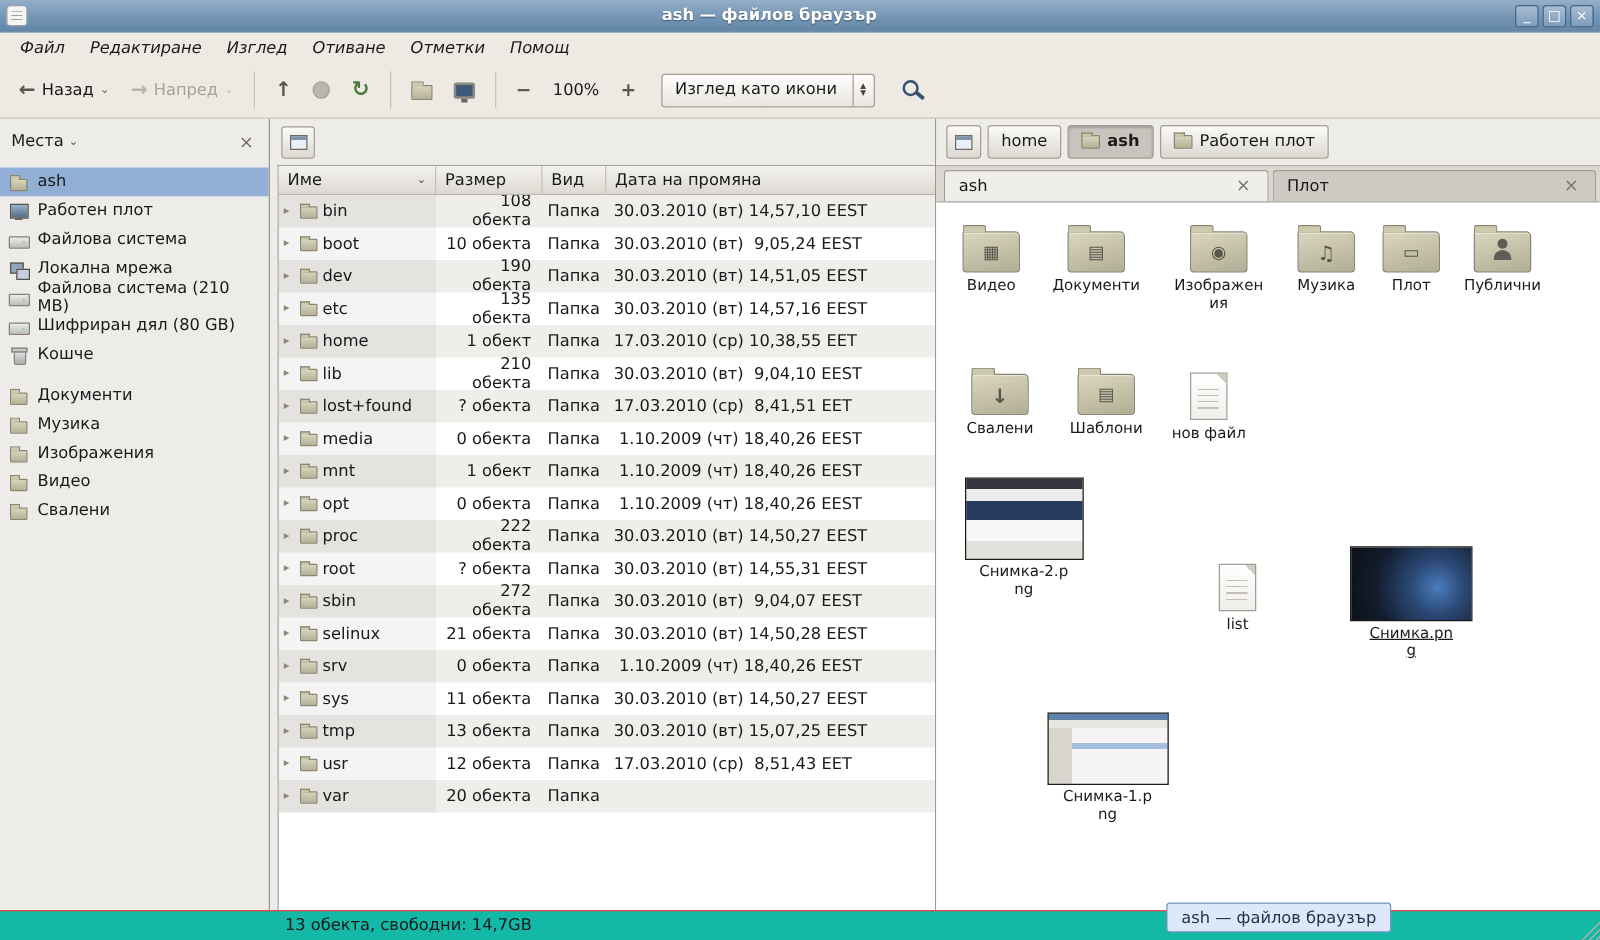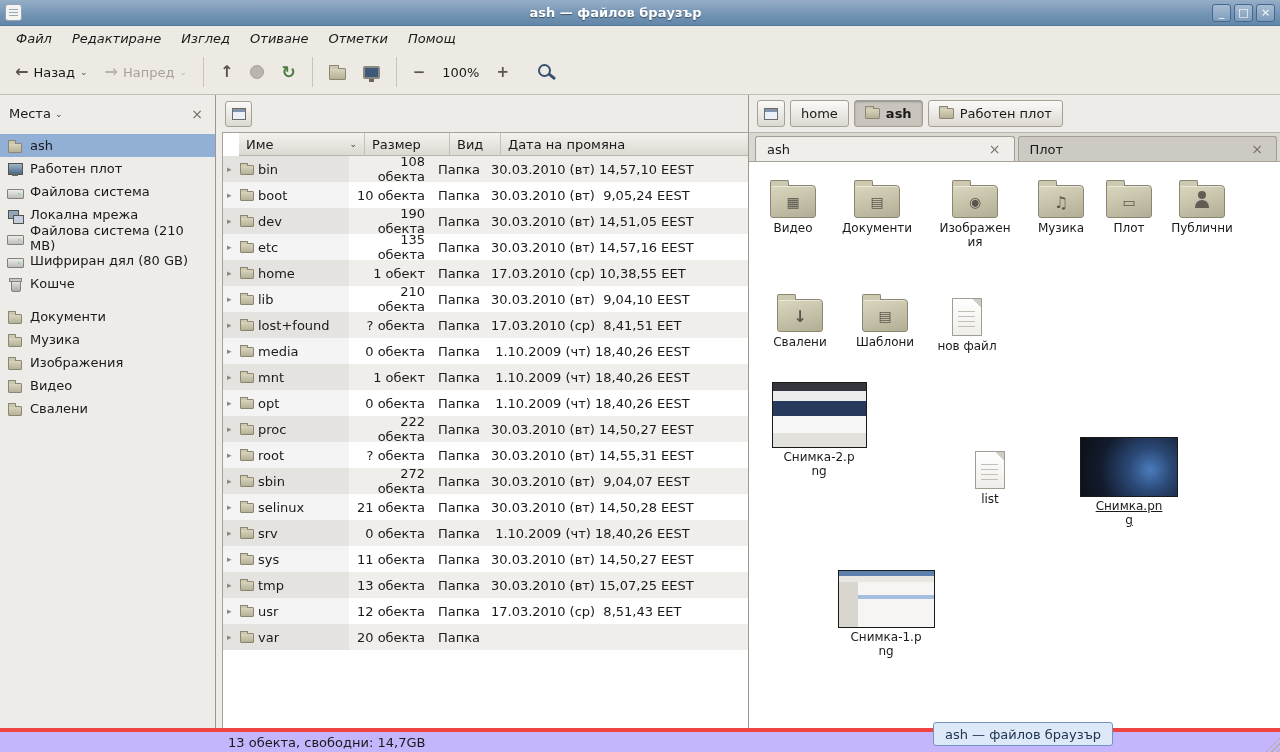--- a/index.html
+++ b/index.html
@@ -65,21 +65,21 @@
   .side-item[data-icon="trash"] .si::before { content:""; position:absolute; left:4px; top:5px; width:8px; height:9px; background:linear-gradient(#e0e0e0,#ababab); border:1px solid #84807a; border-radius:1px 1px 2px 2px; }
   .side-item[data-icon="trash"] .si::after { content:""; position:absolute; left:2px; top:2px; width:11px; height:2px; background:#c6c6c6; border:1px solid #84807a; }
 
   
   .pane-mid { width:533px; flex:none; border-right:1px solid #9c988f; display:flex; flex-direction:column; background:#eeece8; }
   .mid-loc { height:37px; flex:none; display:flex; align-items:center; padding:0 9px; }
   .icon-btn { width:27px; height:26px; border:1px solid #a59f94; border-radius:3px; background:linear-gradient(#fbfaf8,#dcd9d2); display:flex; align-items:center; justify-content:center; }
   .mini-window { width:14px; height:12px; border:1px solid #6f6b64; background:#e9f0f7; position:relative; }
   .mini-window::before { content:""; position:absolute; left:0; right:0; top:0; height:3px; background:#7f93ab; }
   .list-wrap { flex:1; min-height:0; display:flex; flex-direction:column; background:#fff; border-top:1px solid #a6a29a; border-left:1px solid #a6a29a; margin-left:6px; }
-  .list-head { display:flex; height:23px; flex:none; background:linear-gradient(#f4f2ef,#dcd9d2); border-bottom:1px solid #b9b5ac;margin-left:16px; }
+  .list-head { display:flex; height:23px; flex:none; background:linear-gradient(#f4f2ef,#dcd9d2); border-bottom:1px solid #b9b5ac; }
   .hc { border-right:1px solid #c5c1b8; display:flex; align-items:center; padding:0 7px; }
   .hc-name { width:126px; }
   .hc-size { width:85px; }
   .hc-type { width:51px; }
   .hc-date { flex:1; border-right:none; }
   .sort-chev { margin-left:auto; font-size:9px; color:#46423c; }
   .rows { flex:1; overflow:hidden; }
   .rows > div:nth-of-type(odd) { background:#efeeeb; }
   .trow { display:flex; height:26px; align-items:center; }
   .cn { width:126px; height:100%; display:flex; align-items:center; gap:4px; padding:0 4px; background:rgba(0,0,0,.045); }
@@ -131,21 +131,21 @@
   .ficon[data-icon="folder-public"] .emblem::after { content:""; position:absolute; width:14px; height:8px; border-radius:7px 7px 0 0; background:#615d54; left:50%; margin-left:-7px; top:14px; }
   .paper { width:30px; height:38px; margin:6px auto 3px; position:relative; background:linear-gradient(#ffffff,#efeeea); border:1px solid #a19d93; }
   .paper::before { content:""; position:absolute; top:0; right:0; width:8px; height:8px; background:linear-gradient(225deg,#cfccc4 0 50%,#fdfdfc 50%); }
   .paper::after { content:""; position:absolute; left:5px; right:6px; top:12px; height:19px; background:repeating-linear-gradient(180deg,#c3bfb5 0 1px,transparent 1px 5px); }
   .thumb { margin:0 auto 2px; border:1px solid #1a1a1a; }
   .ficon[data-icon="thumb-web"] .thumb { width:95px; height:66px; background:linear-gradient(180deg,#35353d 0 13%,#ececec 13% 28%,#273a5e 28% 52%,#f7f7f7 52% 78%,#e3e1dc 78% 100%); }
   .ficon[data-icon="thumb-store"] .thumb { width:98px; height:60px; background:radial-gradient(circle at 72% 55%, #4a7cbd 0%, #2b4976 28%, #131c2e 65%, #0c0f16 100%); }
   .ficon[data-icon="thumb-fm"] .thumb { width:97px; height:58px; background:linear-gradient(180deg,#5d81ac 0 9%,#e9e7e2 9% 20%,transparent 20%),linear-gradient(90deg,#d9d6d0 0 20%,transparent 20%),linear-gradient(180deg,transparent 0 42%,#a3bedf 42% 50%,transparent 50%),#f6f5f3; }
 
   
-  .statusbar { height:24px; flex:none; background:#c4b5fd; border-top:4px solid #ef4444; position:relative; display:flex; align-items:center; }
+  .statusbar { height:24px; flex:none; background:#14b8a6; border-top:1px solid #ef4444; position:relative; display:flex; align-items:center; }
   .status-text { position:absolute; left:228px; }
   .grip { position:absolute; right:0; bottom:0; width:18px; height:18px; background:repeating-linear-gradient(135deg,transparent 0 3px,#b1ada4 3px 4px); clip-path:polygon(100% 0,100% 100%,0 100%); }
 
   
   .tooltip { position:absolute; left:933px; top:722px; height:24px; padding:0 11px; background:#dde9f9; border:1px solid #6f94c0; border-radius:3px; display:flex; align-items:center; color:#22354f; z-index:9; }
 </style>
 </head>
 <body>
 
 <div class="app">
@@ -209,20 +209,27 @@
       <span class="mini-monitor"></span>
     </div>
     <div class="tsep"></div>
     <div class="tbtn">
       <span class="zoom-glyph">−</span>
     </div>
     <span class="zoom-label">100%</span>
     <div class="tbtn">
       <span class="zoom-glyph">+</span>
     </div>
+    <div class="view-select">
+      <span class="vs-label">Изглед като икони</span>
+      <span class="vs-spin">
+        <span>▲</span>
+        <span>▼</span>
+      </span>
+    </div>
     <div class="tbtn">
       <span class="search-mag"></span>
     </div>
   </div>
 
   <div class="main">
 
     <div class="sidebar">
       <div class="side-head">
         <span>Места</span>

